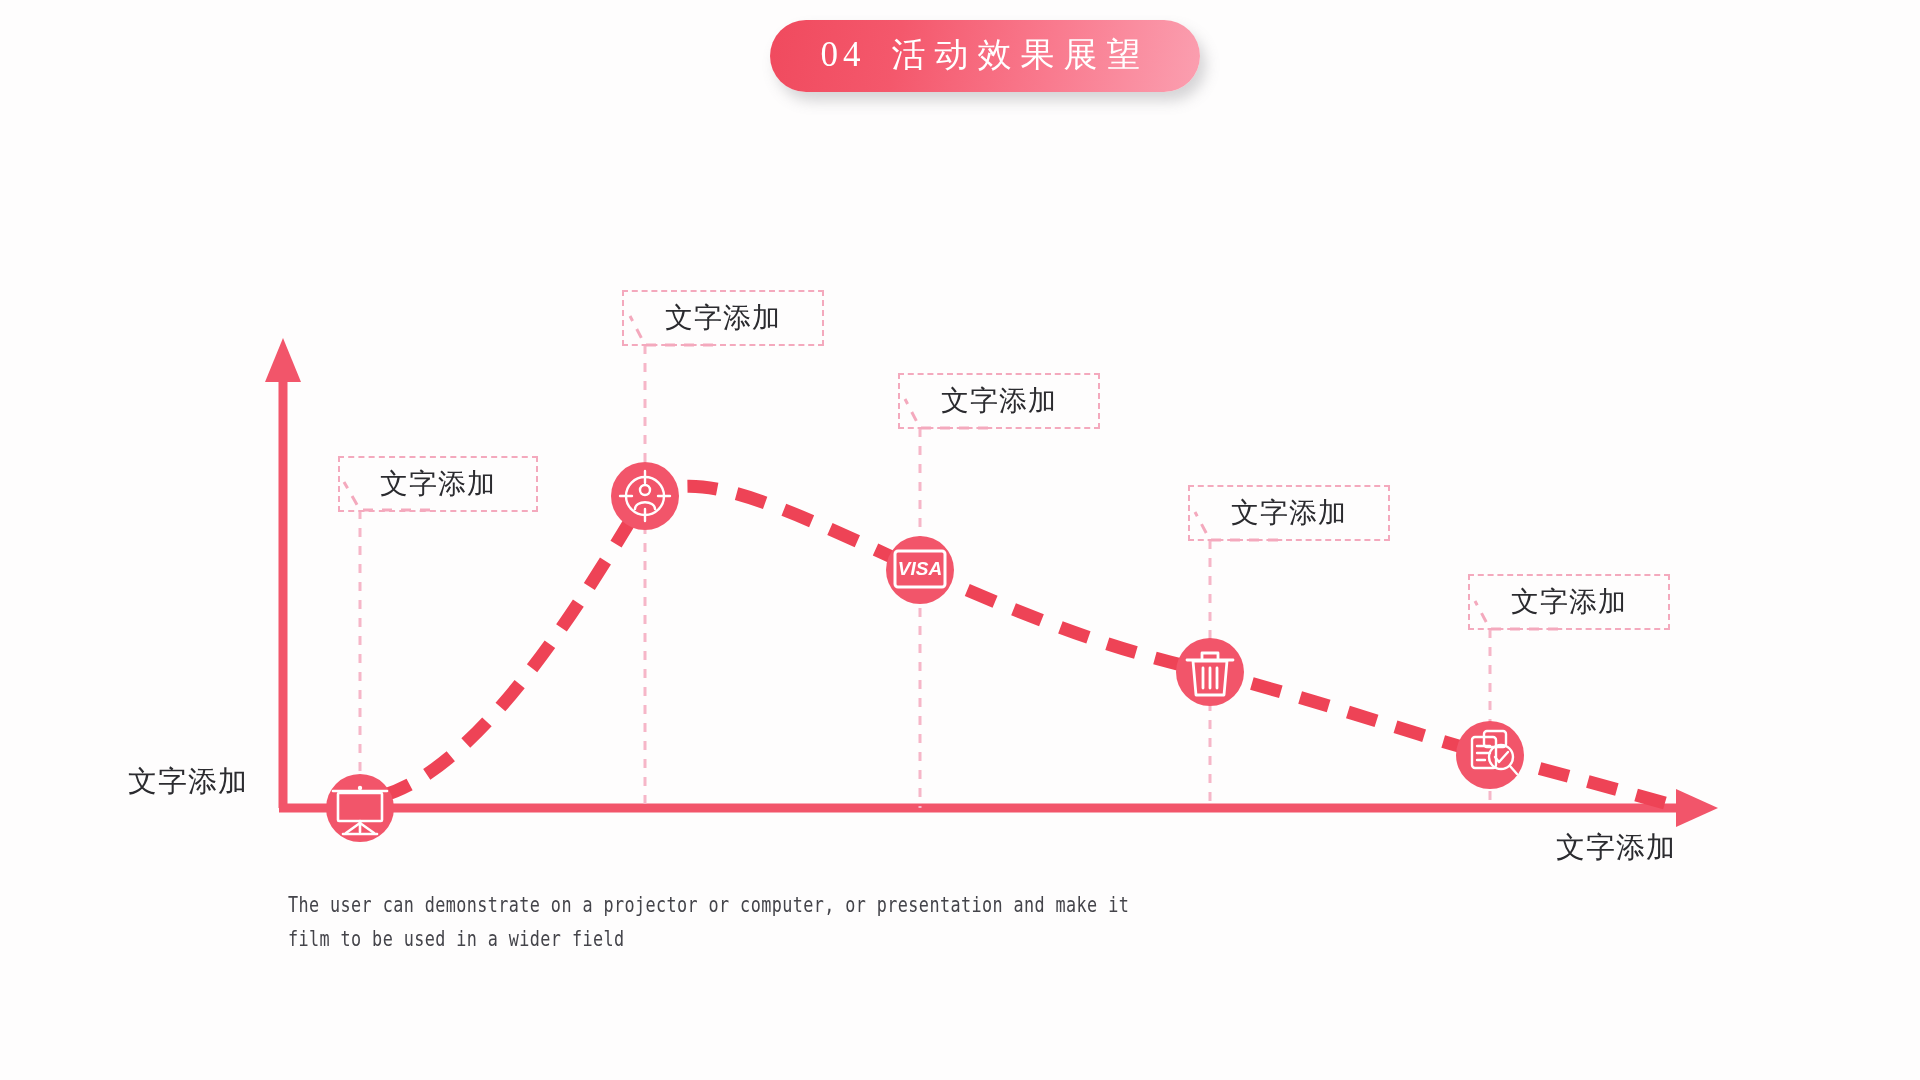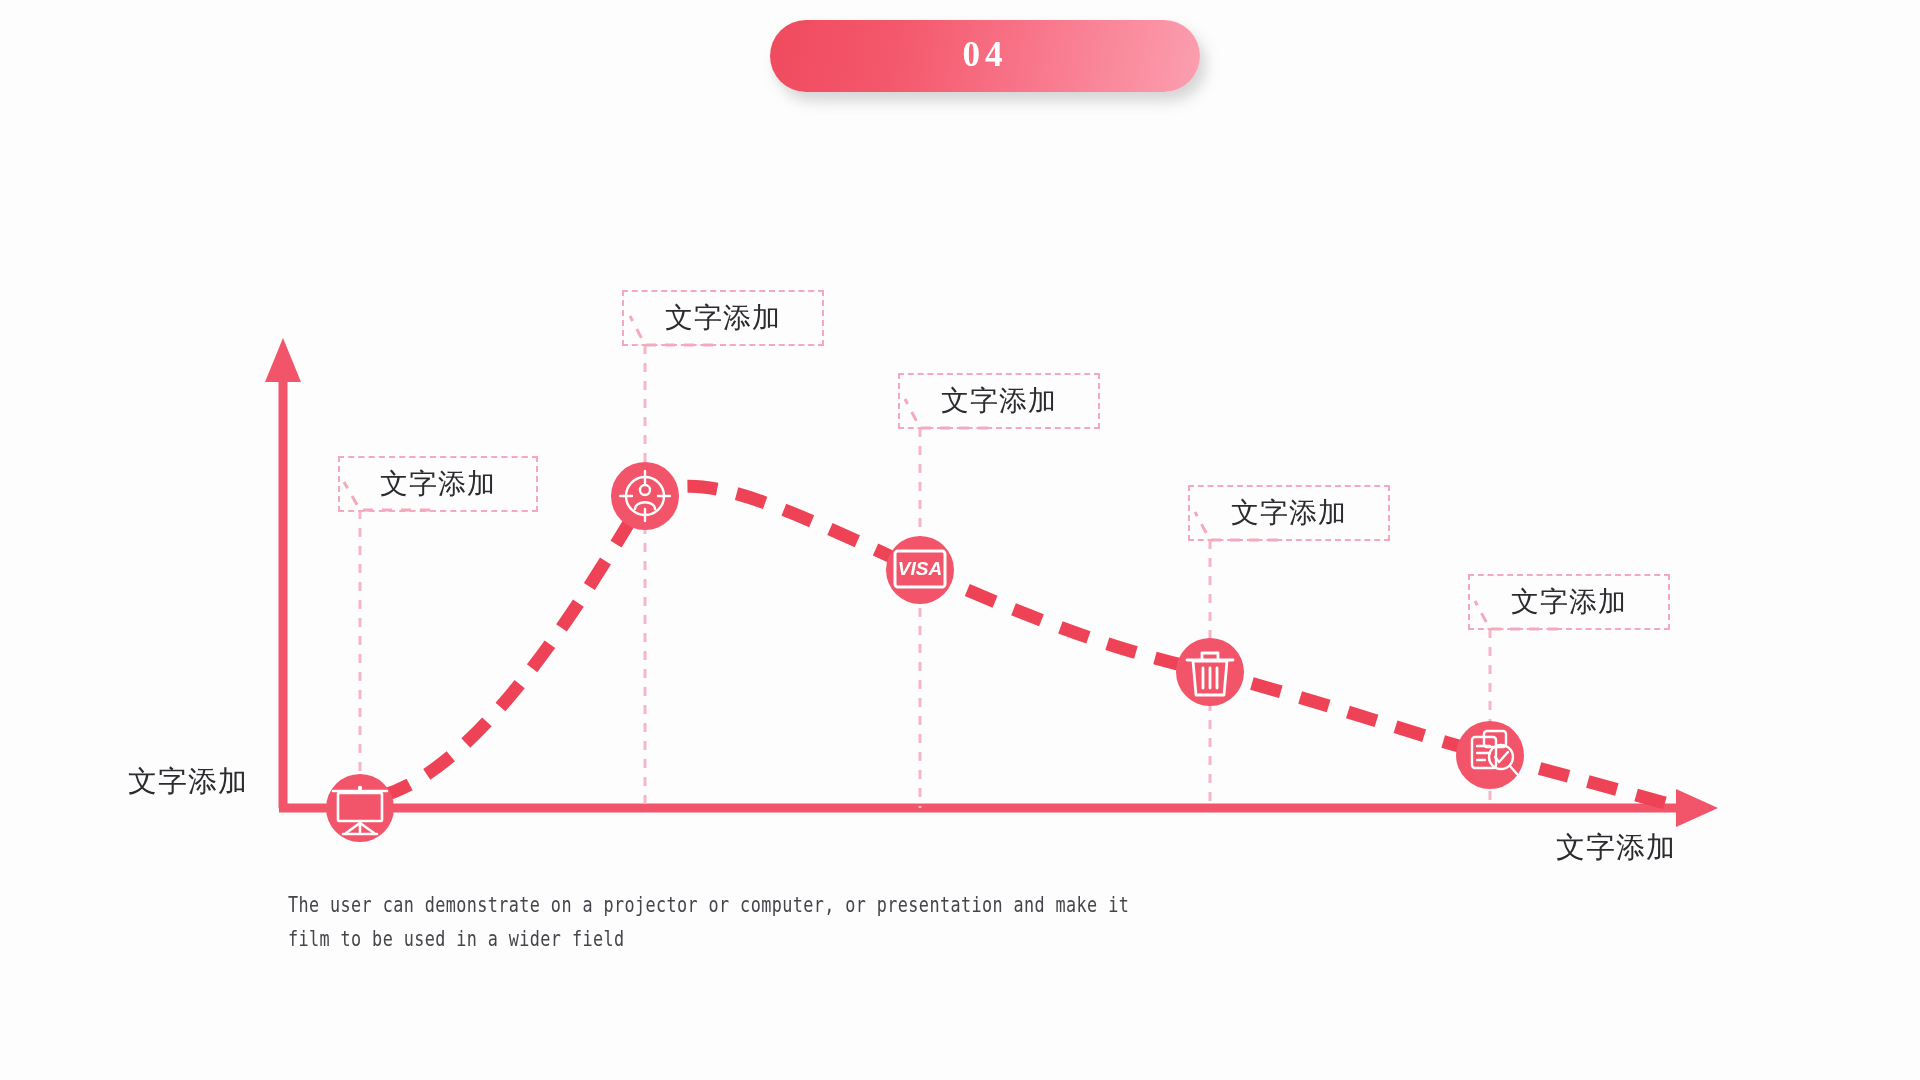--- a/index.html
+++ b/index.html
@@ -30,21 +30,21 @@
     display: flex;
     align-items: center;
     justify-content: center;
     box-sizing: border-box;
     padding-bottom: 2px;
   }
   #title-banner .t-num {
     color: #ffffff;
     font-size: 35px;
     letter-spacing: 5px;
-    font-weight: 700;
+    font-weight: 400;
     font-family: "Liberation Serif", "DejaVu Serif", serif;
   }
   #title-banner .t-text {
     color: #ffffff;
     font-size: 34px;
     letter-spacing: 9px;
     margin-left: 26px;
     font-weight: 400;
     font-family: "DejaVu Sans", sans-serif;
   }
@@ -101,20 +101,21 @@
     font-family: "DejaVu Sans Mono", monospace;
     transform: scaleX(0.80);
     transform-origin: left top;
   }
 </style>
 </head>
 <body>
 
 <div id="title-banner">
   <span class="t-num">04</span>
+  <span class="t-text">活动效果展望</span>
 </div>
 
 <svg id="chart-canvas" viewBox="0 0 1920 1080">
 
   <g>
     <line x1="283" y1="808" x2="283" y2="372" stroke="#f2556a" stroke-width="9"></line>
     <polygon points="283,338 265,382 301,382" fill="#f2556a"></polygon>
   </g>
 
   <g>

